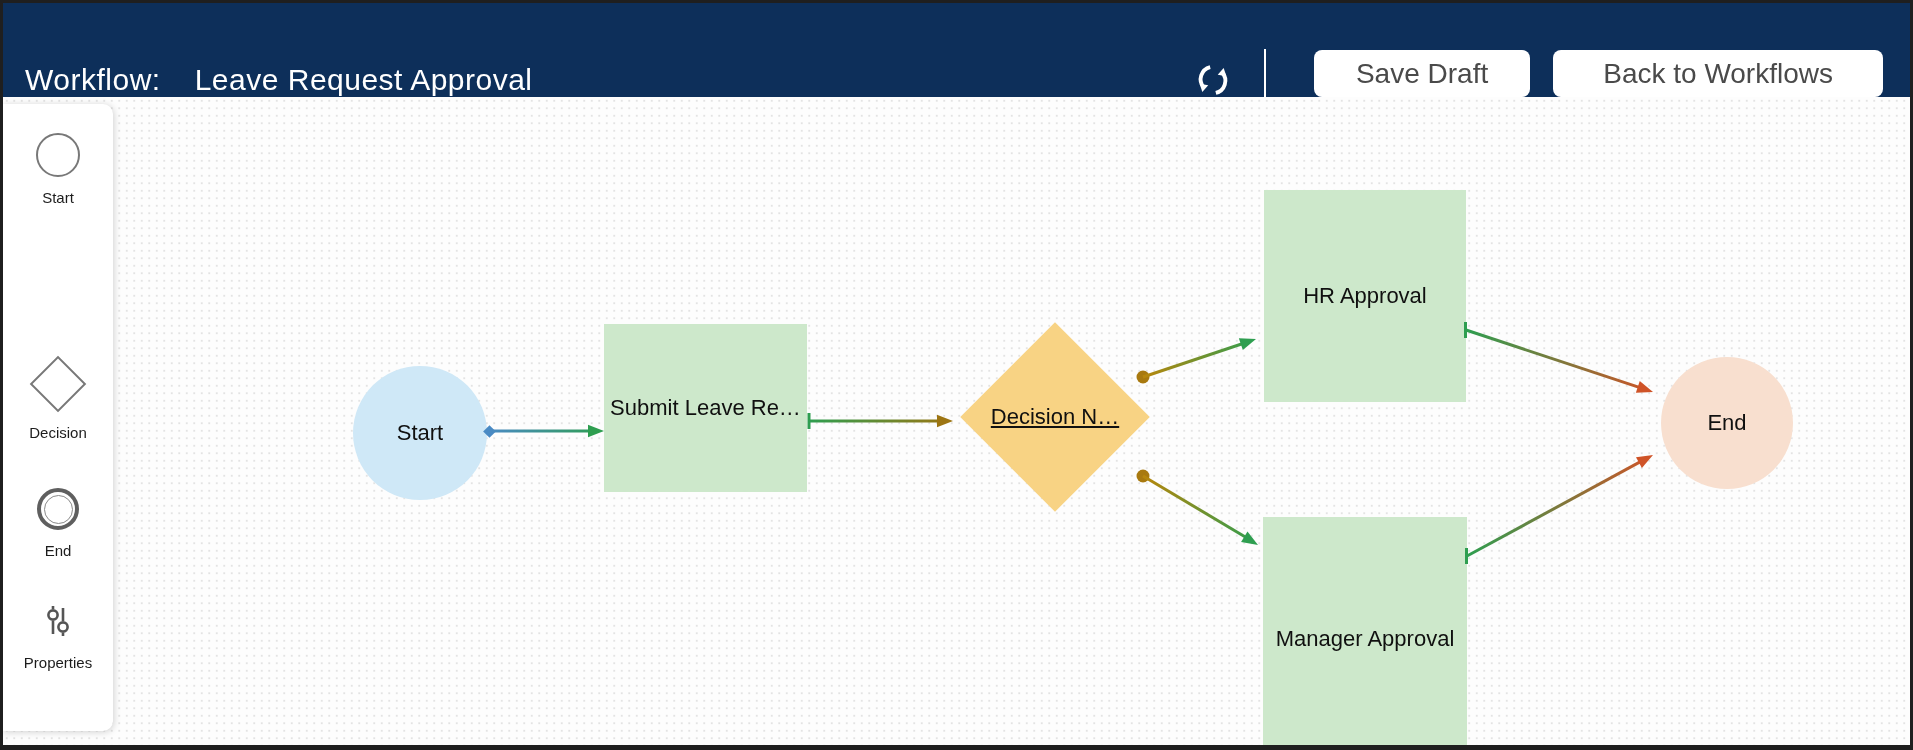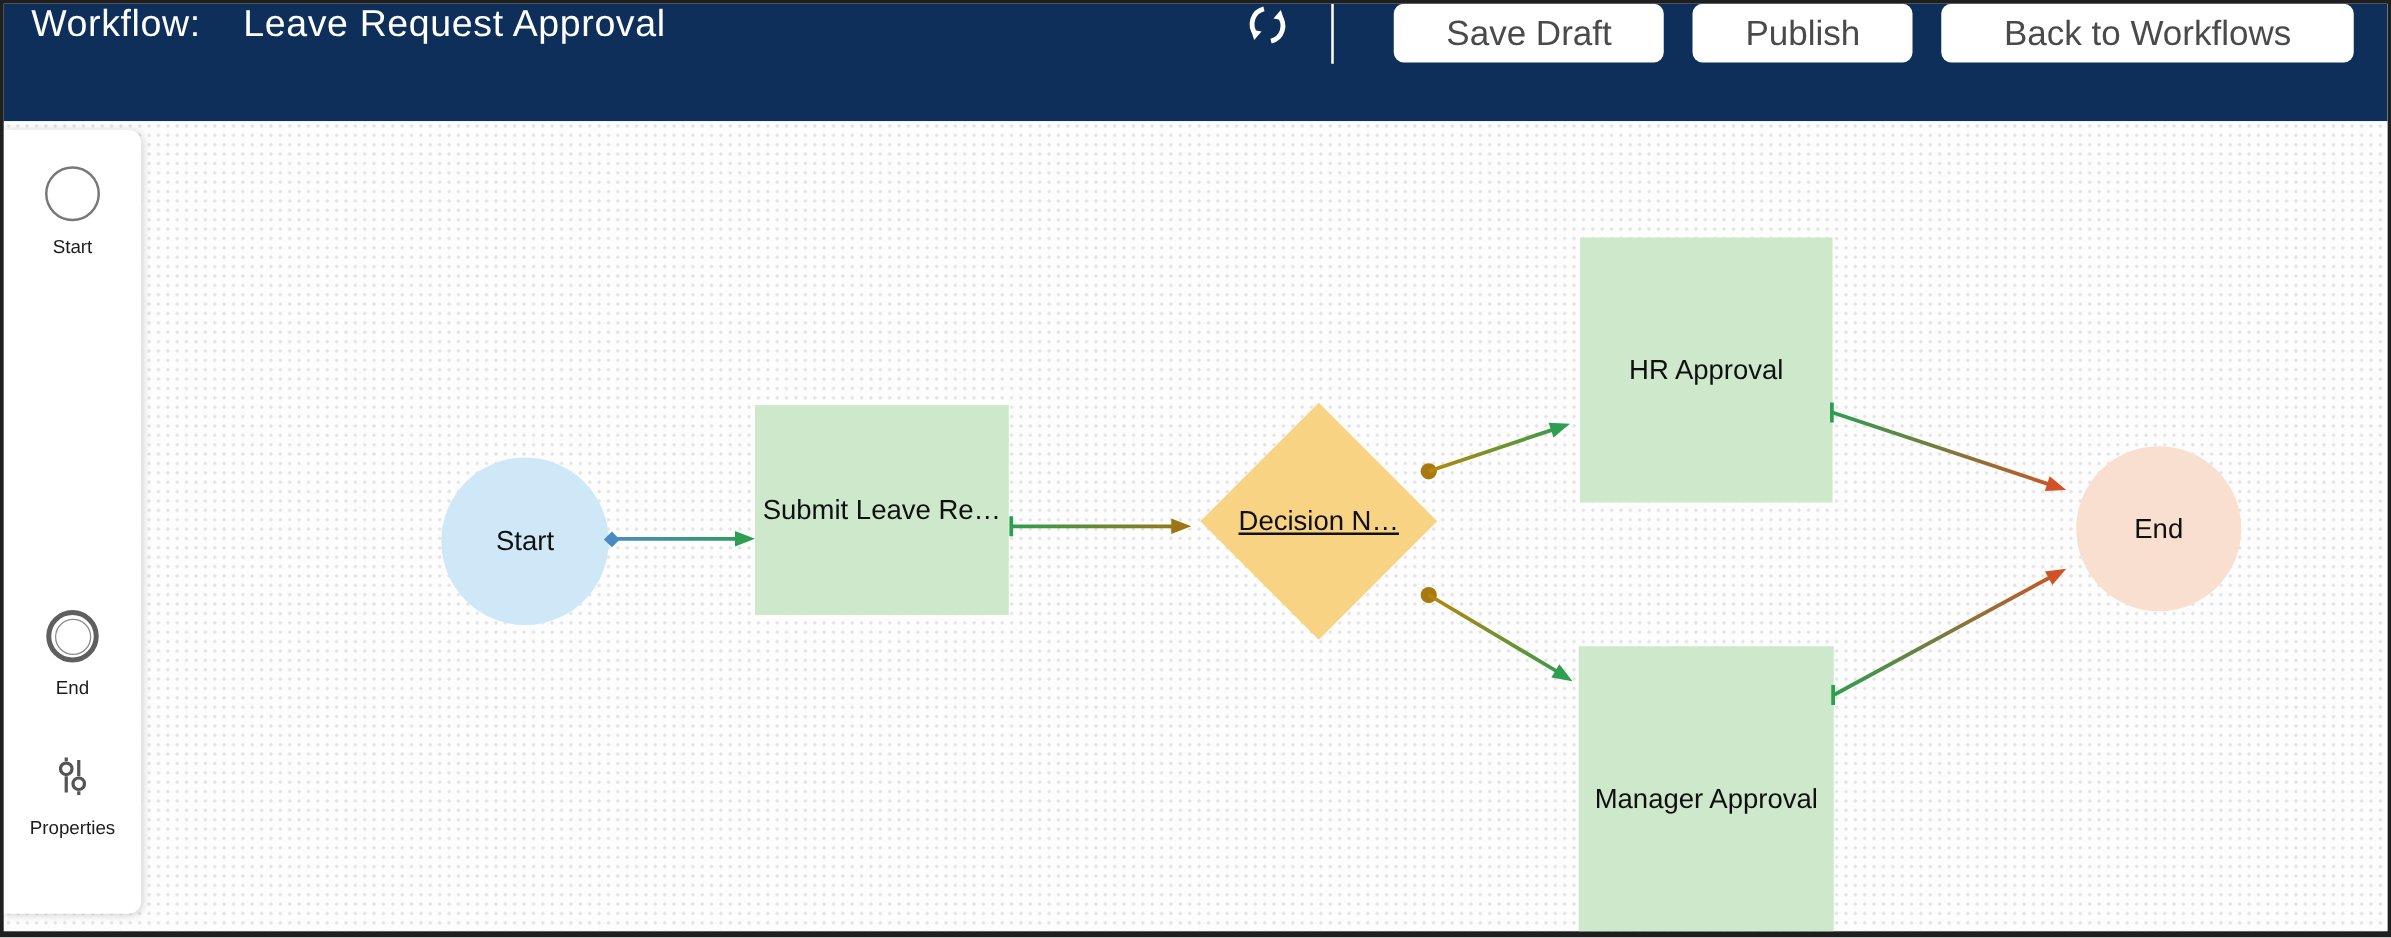--- a/index.html
+++ b/index.html
@@ -4,21 +4,21 @@
 <style>
   html,body{margin:0;padding:0;background:#fff;}
   .frame{
     position:relative;width:1913px;height:750px;box-sizing:border-box;
     border:3px solid #1f1f1f;border-bottom-width:5px;overflow:hidden;
     font-family:"Liberation Sans",sans-serif;
   }
   
   .topbar{
     position:absolute;left:0;top:0;right:0;height:94px;background:#0d2f5a;
-    display:flex;align-items:flex-start;padding:0 27px 0 22px;box-sizing:border-box;
+    display:flex;align-items:flex-end;padding:0 27px 0 22px;box-sizing:border-box;
   }
   .title{font-size:30px;color:#ffffff;letter-spacing:.5px;white-space:nowrap;}
   .title .wf-name{margin-left:34px;}
   .topbar-spacer{flex:1;}
   .refresh{width:34px;height:34px;margin-right:34px;flex:none;}
   .vdivider{width:2px;height:48px;background:#ffffff;margin-right:48px;flex:none;}
   .hbtn{
     height:47px;border:none;border-radius:8px;background:#ffffff;color:#4a4a4a;
     font-size:28px;font-family:"Liberation Sans",sans-serif;padding:0 42px;
     margin-left:23px;cursor:pointer;white-space:nowrap;
@@ -70,30 +70,35 @@
     </div>
     <div class="topbar-spacer"></div>
     <svg class="refresh" viewBox="0 0 30 30">
       <path d="M12.5,3.6 A 11,11 0 0 0 6.8,21.5" fill="none" stroke="#ffffff" stroke-width="3.4"></path>
       <polygon points="3.2,18.2 10.8,19.6 5.6,25.6" fill="#ffffff"></polygon>
       <path d="M17.5,26.4 A 11,11 0 0 0 23.2,8.5" fill="none" stroke="#ffffff" stroke-width="3.4"></path>
       <polygon points="26.8,11.8 19.2,10.4 24.4,4.4" fill="#ffffff"></polygon>
     </svg>
     <div class="vdivider"></div>
     <button class="hbtn">Save Draft</button>
-    <button class="hbtn">Publish</button>
     <button class="hbtn btn-back">Back to Workflows</button>
   </div>
 
   <div class="workspace">
 
     <div class="palette">
       <div class="pal-item pi-start">
         <div class="icon-circle"></div>
         <div class="pal-label">Start</div>
+      </div>
+      <div class="pal-item pi-decision">
+        <div class="icon-diamond-wrap">
+            <div class="icon-diamond"></div>
+          </div>
+        <div class="pal-label">Decision</div>
       </div>
       <div class="pal-item pi-end">
         <div class="icon-endring">
             <div class="icon-endring-inner"></div>
           </div>
         <div class="pal-label">End</div>
       </div>
       <div class="pal-item pi-props">
         <svg width="32" height="38" viewBox="0 0 32 38">
           <line x1="11" y1="2" x2="11" y2="5" stroke="#555" stroke-width="2.6"></line>

